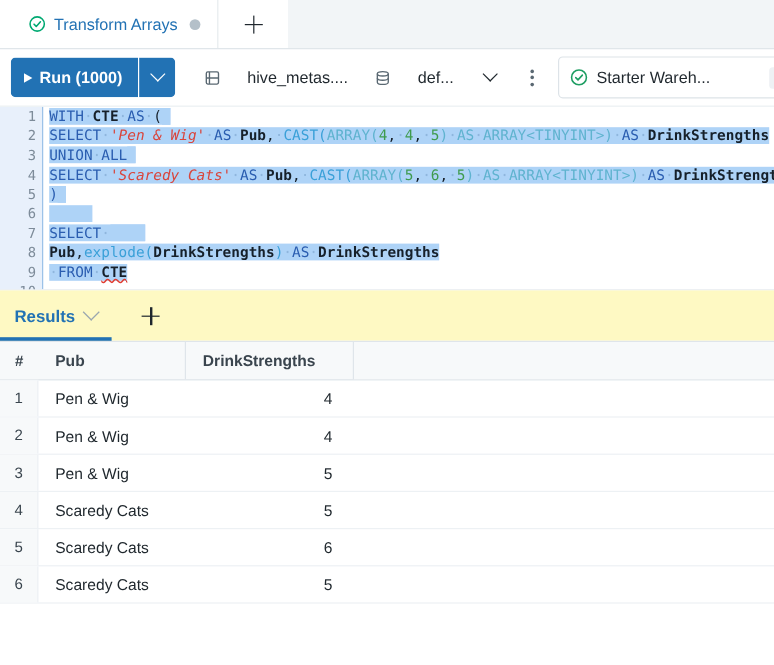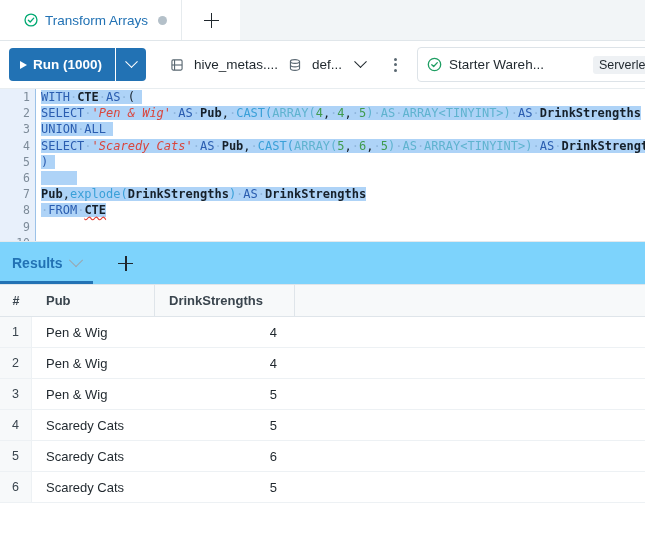--- a/index.html
+++ b/index.html
@@ -137,21 +137,21 @@
     border-right: 1.8px solid currentColor;
     border-bottom: 1.8px solid currentColor;
     transform: rotate(45deg) translate(-2px,-2px);
   }
   .chev-w { color: #ffffff; }
   .chev-d { color: #1f272d; }
 
   .ctx-pill {
     display: flex;
     align-items: center;
-    gap: 10px;
+    gap: 22px;
     height: 33px;
     padding: 0 9px;
     margin-left: 14px;
     border: 1px solid transparent;
     border-radius: 4px;
     cursor: pointer;
     flex: 0 0 auto;
   }
   .ctx-text {
     font-size: 13.5px;
@@ -260,21 +260,21 @@
   .res-sep {
     height: 1px;
     background: #e4e9ed;
   }
   .res-tabs {
     height: 42px;
     display: flex;
     align-items: center;
     padding-left: 12px;
     gap: 12px;
-    background: #7dd3fc;
+    background: #fef9c3;
     text-align: center;
   }
   .res-tab {
     display: flex;
     align-items: center;
     gap: 8px;
     height: 42px;
     padding: 0 6px 0 0;
     cursor: pointer;
     position: relative;
@@ -464,20 +464,21 @@
     <div class="cl"><span class="sel"><span class="k">SELECT</span><span class="dot">·</span><span class="str">'Pen &amp; Wig'</span><span class="dot">·</span><span class="k">AS</span><span class="dot">·</span><span class="id">Pub</span><span class="pn">,</span><span class="dot">·</span><span class="fn">CAST(</span><span class="ty">ARRAY(</span><span class="num">4</span><span class="pn">,</span><span class="dot">·</span><span class="num">4</span><span class="pn">,</span><span class="dot">·</span><span class="num">5</span><span class="ty">)</span><span class="dot">·</span><span class="ty">AS</span><span class="dot">·</span><span class="ty">ARRAY&lt;TINYINT&gt;</span><span class="ty">)</span><span class="dot">·</span><span class="k">AS</span><span class="dot">·</span><span class="id">DrinkStrengths</span></span></div>
 
     <div class="cl"><span class="sel"><span class="k">UNION</span><span class="dot">·</span><span class="k">ALL</span><span class="sel"> </span></span></div>
 
     <div class="cl"><span class="sel"><span class="k">SELECT</span><span class="dot">·</span><span class="str">'Scaredy Cats'</span><span class="dot">·</span><span class="k">AS</span><span class="dot">·</span><span class="id">Pub</span><span class="pn">,</span><span class="dot">·</span><span class="fn">CAST(</span><span class="ty">ARRAY(</span><span class="num">5</span><span class="pn">,</span><span class="dot">·</span><span class="num">6</span><span class="pn">,</span><span class="dot">·</span><span class="num">5</span><span class="ty">)</span><span class="dot">·</span><span class="ty">AS</span><span class="dot">·</span><span class="ty">ARRAY&lt;TINYINT&gt;</span><span class="ty">)</span><span class="dot">·</span><span class="k">AS</span><span class="dot">·</span><span class="id">DrinkStrengths</span></span></div>
 
     <div class="cl"><span class="sel"><span class="k">)</span><span class="sel"> </span></span></div>
 
     <div class="cl"><span class="sel">&nbsp;&nbsp;&nbsp;&nbsp;&nbsp;</span></div>
 
+    <div class="cl"><span class="sel"><span class="k">SELECT</span><span class="dot">·</span><span class="sel">&nbsp;&nbsp;&nbsp;&nbsp;</span></span></div>
 
     <div class="cl"><span class="sel"><span class="id">Pub</span><span class="pn">,</span><span class="fn">explode(</span><span class="id">DrinkStrengths</span><span class="fn">)</span><span class="dot">·</span><span class="k">AS</span><span class="dot">·</span><span class="id">DrinkStrengths</span></span></div>
 
     <div class="cl"><span class="sel"><span class="dot">·</span><span class="k">FROM</span><span class="dot">·</span><span class="id squig">CTE</span></span></div>
 
     <div class="cl"></div>
   </div>
 </div>
 
 <div class="res-sep"></div>

